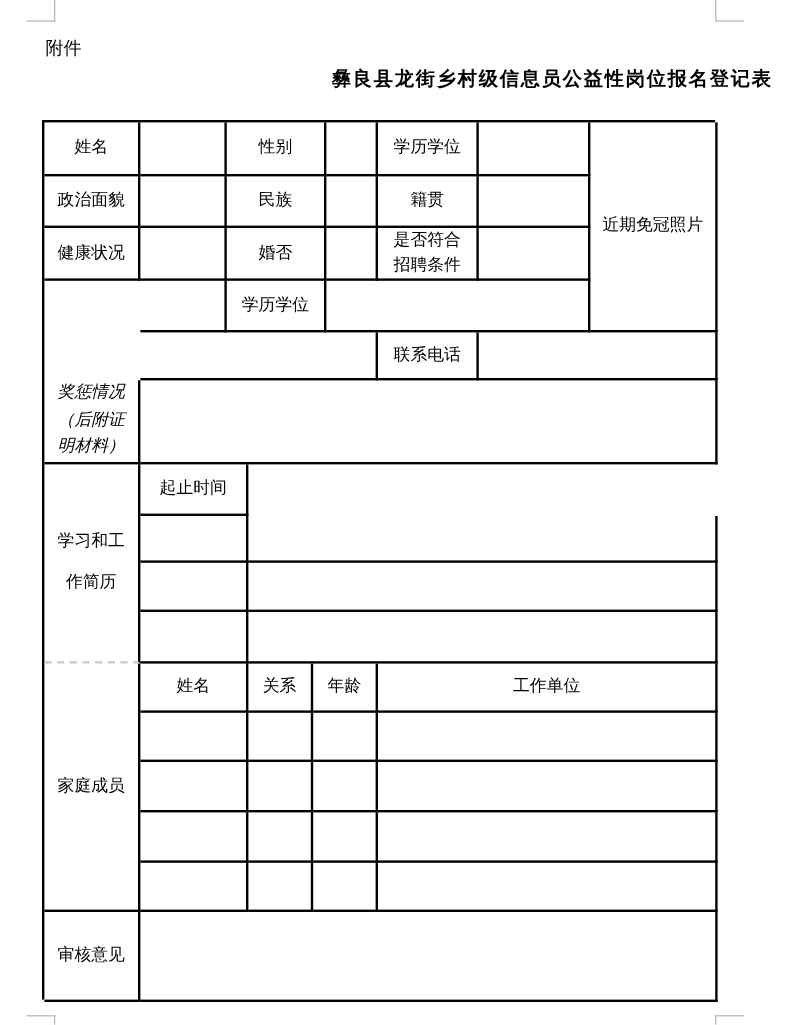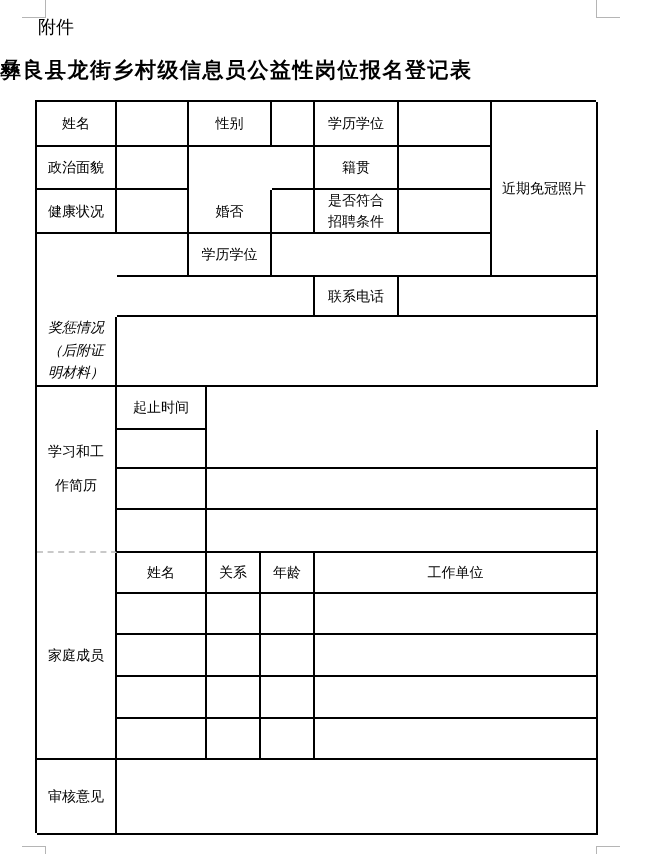--- a/index.html
+++ b/index.html
@@ -3,26 +3,26 @@
 <meta charset="utf-8">
 <style>
   * { box-sizing: border-box; margin: 0; padding: 0; }
   html, body { width: 658px; height: 854px; background: #ffffff; overflow: hidden; }
   body {
     position: relative;
     font-family: "Liberation Serif", "DejaVu Serif", serif;
     color: #000;
   }
   .attachment {
-    position: absolute; left: 38px; top: 15px;
-    font-size: 18px;
+    position: absolute; left: 38px; top: 31px;
+    font-size: 15px;
   }
   .doc-title {
     position: absolute; left: 0; top: 56px; width: 644px;
-    text-align: left; font-size: 21px; font-weight: bold;
+    text-align: right; font-size: 16px; font-weight: bold;
     letter-spacing: 1.5px; white-space: nowrap;
   }
   .form-table {
     position: absolute; left: 35px; top: 100px;
     width: 561px; height: 733px;
     display: grid;
     grid-template-columns: 80px 72px 18px 54px 11px 43px 84px 93px 106px;
     grid-template-rows: 45px 43px 44px 43px 40px 70px 43px 39px 41px 43px 41px 41px 42px 42px 41px 75px;
     border-top: 2px solid #000;
     border-left: 2px solid #000;
@@ -64,20 +64,21 @@
   <div class="cell" style="grid-area:1/1/2/2">姓名</div>
   <div class="cell" style="grid-area:1/2/2/3"></div>
   <div class="cell" style="grid-area:1/3/2/6">性别</div>
   <div class="cell" style="grid-area:1/6/2/7"></div>
   <div class="cell" style="grid-area:1/7/2/8">学历学位</div>
   <div class="cell" style="grid-area:1/8/2/9"></div>
   <div class="cell" style="grid-area:1/9/5/10">近期免冠照片</div>
 
   <div class="cell" style="grid-area:2/1/3/2">政治面貌</div>
   <div class="cell" style="grid-area:2/2/3/3"></div>
+  <div class="cell" style="grid-area:2/3/3/6">民族</div>
   <div class="cell" style="grid-area:2/6/3/7"></div>
   <div class="cell" style="grid-area:2/7/3/8">籍贯</div>
   <div class="cell" style="grid-area:2/8/3/9"></div>
 
   <div class="cell" style="grid-area:3/1/4/2">健康状况</div>
   <div class="cell" style="grid-area:3/2/4/3"></div>
   <div class="cell" style="grid-area:3/3/4/6">婚否</div>
   <div class="cell" style="grid-area:3/6/4/7"></div>
   <div class="cell" style="grid-area:3/7/4/8">是否符合
 招聘条件</div>

